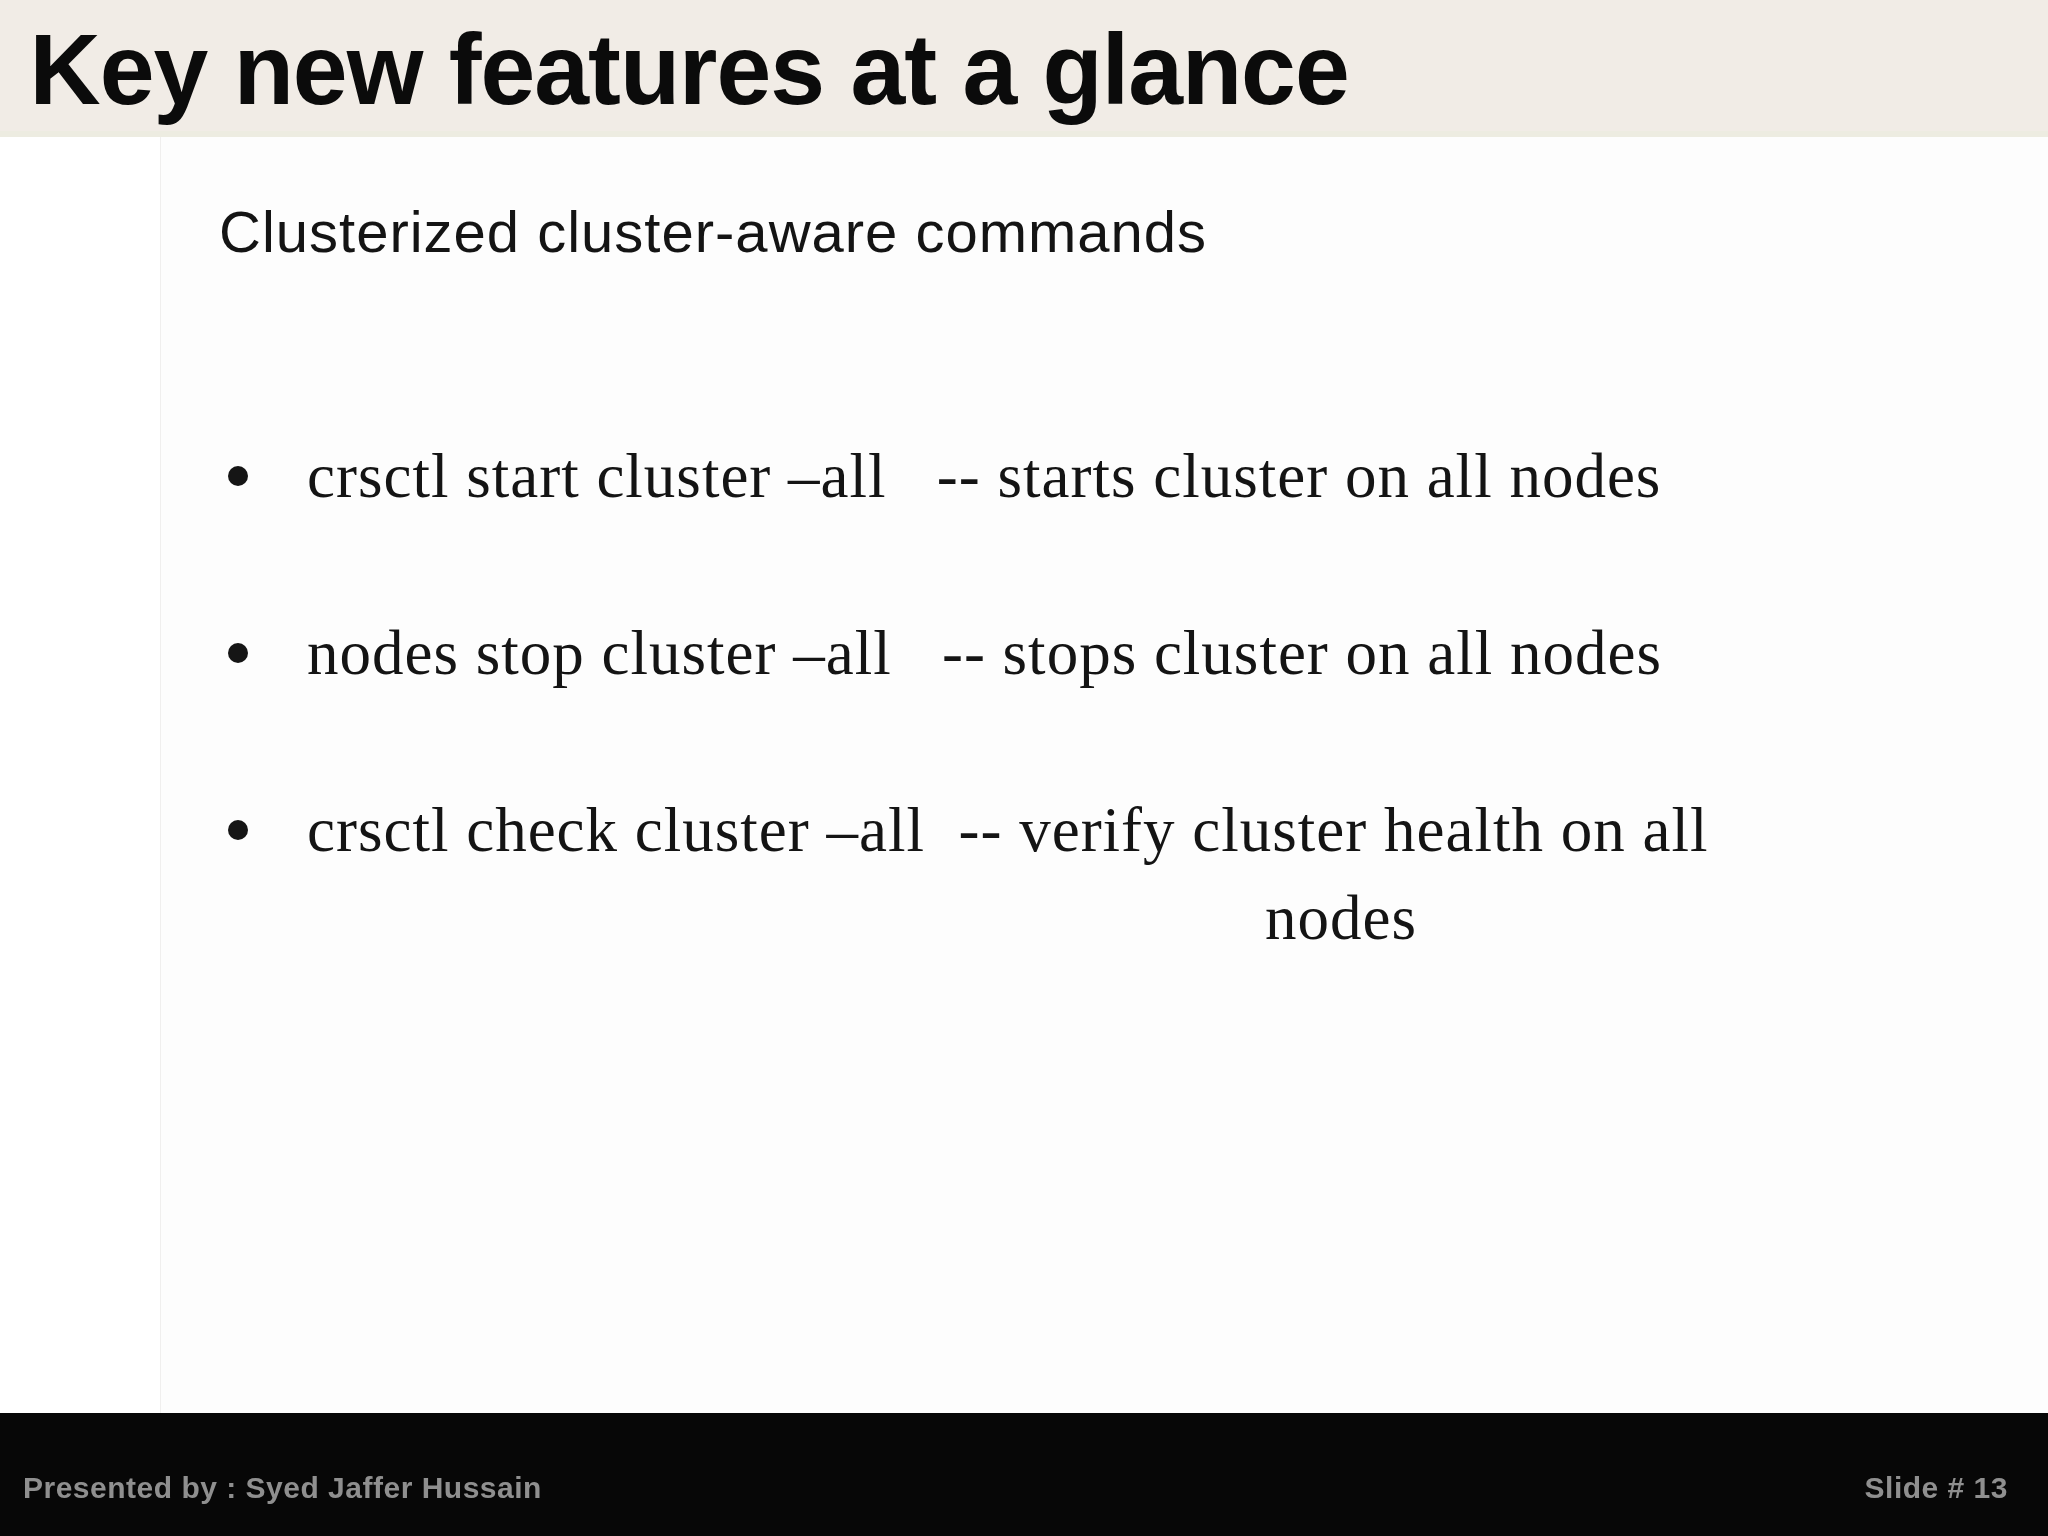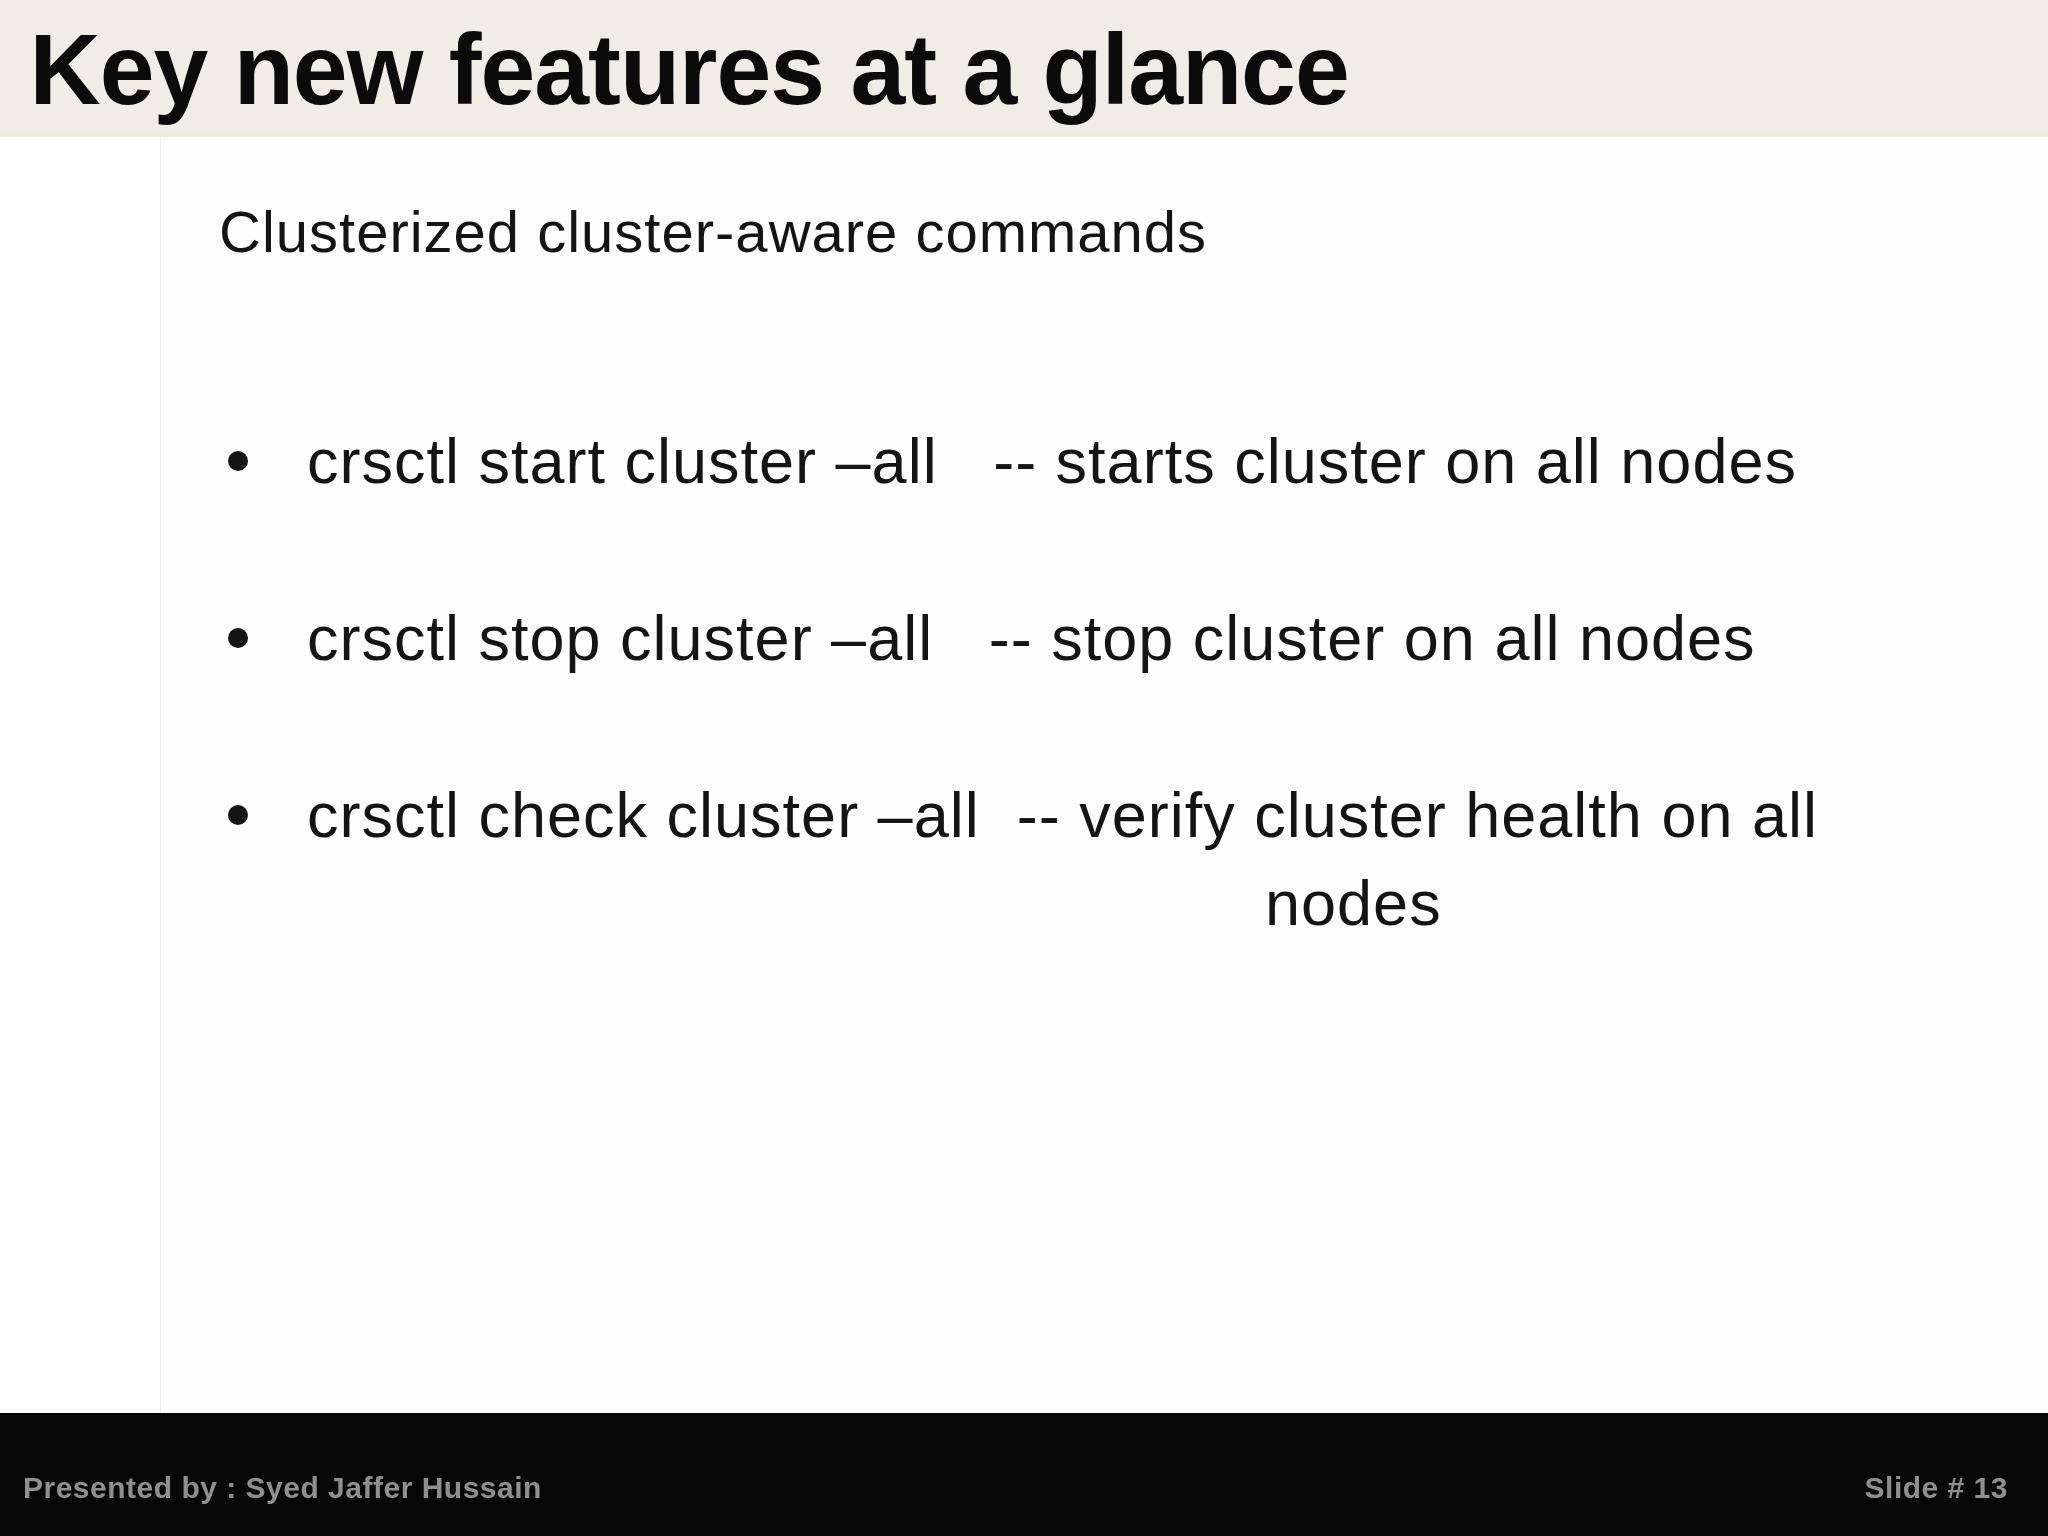--- a/index.html
+++ b/index.html
@@ -60,27 +60,28 @@
     margin: 14px;
     font-size: 58px;
     line-height: 66px;
     letter-spacing: 1px;
     color: #141414;
     white-space: pre-wrap;
     z-index: 2;
   }
   .bullet-list {
     position: absolute;
-    top: 280px;
+    top: 295px;
     left: 228px;
     right: 60px;
     margin: 0;
     padding: 0;
     list-style: none;
     z-index: 2;
+    font-family: Liberation Serif, serif;
   }
   .bullet-item {
     position: relative;
     padding-left: 79px;
     margin: 0 0 89px 0;
     font-size: 63px;
     line-height: 88px;
     letter-spacing: 1px;
     color: #141414;
   }
@@ -137,21 +138,21 @@
   <main class="slide-body">
     <div class="content-tint"></div>
 
     <p class="slide-subtitle">Clusterized cluster-aware commands</p>
 
     <ul class="bullet-list">
       <li class="bullet-item">
         <span class="bullet-text">crsctl start cluster –all   -- starts cluster on all nodes</span>
       </li>
       <li class="bullet-item">
-        <span class="bullet-text">crsctl stop cluster –all   -- stop cluster on all nodes</span>
+        <span class="bullet-text">nodes stop cluster –all   -- stops cluster on all nodes</span>
       </li>
       <li class="bullet-item">
         <span class="bullet-text">crsctl check cluster –all  -- verify cluster health on all</span>
         <span class="bullet-wrap-line">nodes</span>
       </li>
     </ul>
   </main>
 
   <footer class="slide-footer">
     <span class="footer-text footer-presenter">Presented by : Syed Jaffer Hussain</span>

